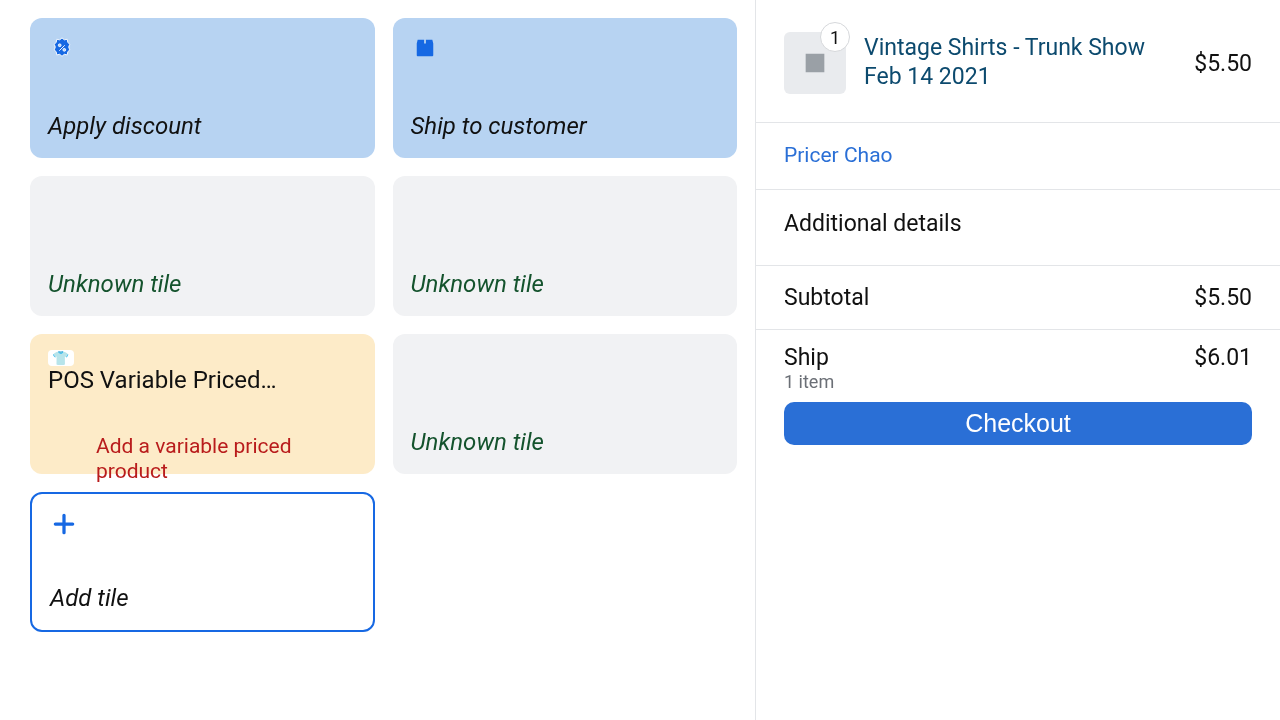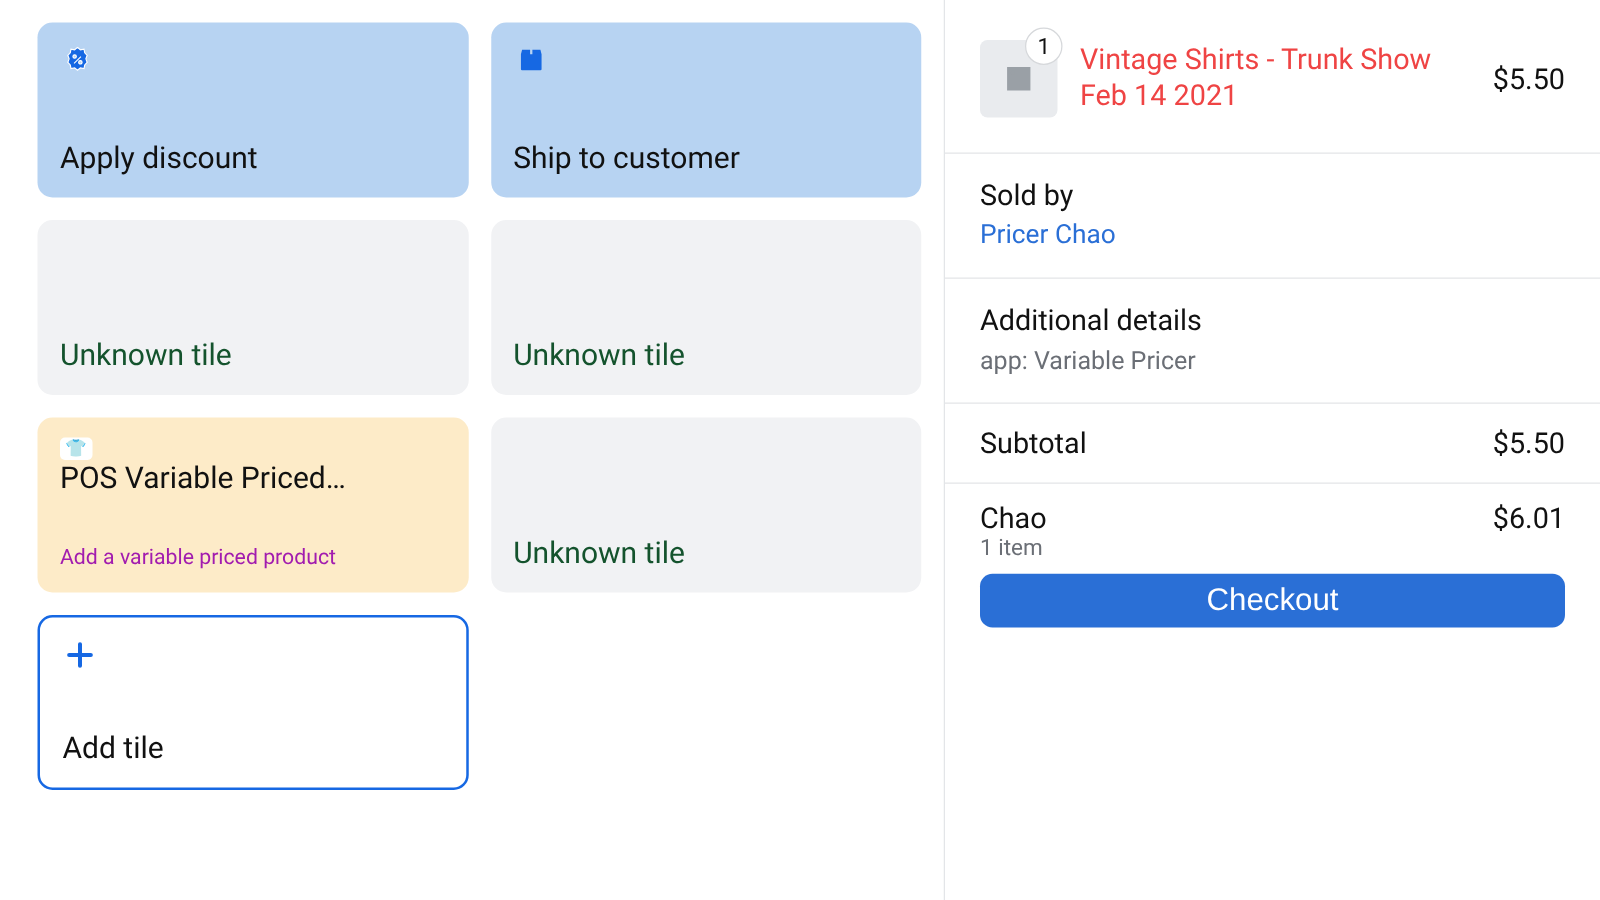--- a/index.html
+++ b/index.html
@@ -1,36 +1,36 @@
 <!DOCTYPE html>
 <html><head>
 <meta charset="utf-8">
 <style>
   * { box-sizing: border-box; margin: 0; padding: 0; }
   html, body { width: 1280px; height: 720px; font-family: -apple-system, BlinkMacSystemFont, "Segoe UI", Roboto, sans-serif; background: #fff; overflow: hidden; }
   .app { display: flex; width: 100%; height: 100%; }
   .left { flex: 1; padding: 18px 18px 18px 30px; display: grid; grid-template-columns: 1fr 1fr; gap: 18px; align-content: start; }
   .tile { border-radius: 12px; padding: 16px 18px 18px 18px; height: 140px; position: relative; display: flex; flex-direction: column; justify-content: space-between; cursor: pointer; }
   .tile .icon { width: 28px; height: 28px; display: flex; align-items: center; justify-content: center; }
-  .tile .label { font-size: 24px; color: #111; font-weight: 400; }
+  .tile .label { font-size: 24px; color: #111; font-weight: 400; font-style: italic; }
   .tile-blue { background: #b7d3f2; }
   .tile-grey { background: #f1f2f4; }
   .tile-grey .label { color: #14532d; }
   .tile-cream { background: #fdebc8; }
   .tile-cream .title { font-size: 24px; color: #111; white-space: nowrap; overflow: hidden; text-overflow: ellipsis; }
-  .tile-cream .sub { font-size: 17px; color: #a21caf; line-height: 1.2; margin-top: 4px; }
+  .tile-cream .sub { font-size: 21px; color: #b91c1c; line-height: 1.2; margin-top: 4px; margin-left: 48px; }
   .tile-cream-body { display: flex; flex-direction: column; gap: 36px; }
   .tile-outline { background: #fff; border: 2px solid #1668e3; }
   .tile-outline .icon svg { stroke: #1668e3; }
   .right { width: 525px; border-left: 1px solid #e3e5e8; display: flex; flex-direction: column; }
   .cart-item { display: flex; align-items: center; gap: 18px; padding: 32px 28px 28px 28px; border-bottom: 1px solid #e3e5e8; }
   .thumb-wrap { position: relative; width: 62px; height: 62px; }
   .thumb { width: 62px; height: 62px; background: #e9ebee; border-radius: 6px; display: flex; align-items: center; justify-content: center; }
   .badge { position: absolute; top: -10px; left: 36px; background: #fff; border: 1px solid #d6d8db; border-radius: 50%; width: 30px; height: 30px; display: flex; align-items: center; justify-content: center; font-size: 18px; color: #111; }
-  .item-name { flex: 1; font-size: 23px; color: #ef4444; line-height: 1.25; }
+  .item-name { flex: 1; font-size: 23px; color: #0c4a6e; line-height: 1.25; }
   .item-price { font-size: 23px; color: #111; }
   .section { padding: 20px 28px 22px 28px; border-bottom: 1px solid #e3e5e8; }
   .section .h { font-size: 23px; color: #111; margin-bottom: 6px; }
   .section .link { font-size: 21px; color: #2a6fd6; }
   .section .sub { font-size: 20px; color: #6b6f76; margin-top: 2px; }
   .row { display: flex; justify-content: space-between; align-items: baseline; padding: 18px 28px; font-size: 23px; color: #111; }
   .row .sub { font-size: 18px; color: #6b6f76; }
   .total-row { border-top: 1px solid #e3e5e8; padding-top: 14px; padding-bottom: 10px; }
   .checkout-wrap { padding: 0 28px 0 28px; }
   .checkout { background: #2a6fd6; color: #fff; font-size: 25px; border: none; border-radius: 10px; width: 100%; height: 43px; display: flex; align-items: center; justify-content: center; cursor: pointer; }
@@ -104,38 +104,36 @@
               <circle cx="8" cy="8" r="1.5"></circle>
             </svg>
         </div>
         <div class="badge">1</div>
       </div>
       <div class="item-name">Vintage Shirts - Trunk Show Feb 14 2021</div>
       <div class="item-price">$5.50</div>
     </div>
 
     <div class="section">
-      <div class="h">Sold by</div>
       <div class="link">Pricer Chao</div>
     </div>
 
     <div class="section">
       <div class="h">Additional details</div>
-      <div class="sub">app: Variable Pricer</div>
     </div>
 
     <div class="row">
       <span>Subtotal</span>
       <span>$5.50</span>
     </div>
 
 
     <div class="row total-row">
       <div>
-        <div>Chao</div>
+        <div>Ship</div>
         <div class="sub">1 item</div>
       </div>
       <span>$6.01</span>
     </div>
 
     <div class="checkout-wrap">
       <button class="checkout">Checkout</button>
     </div>
 
   </div>

